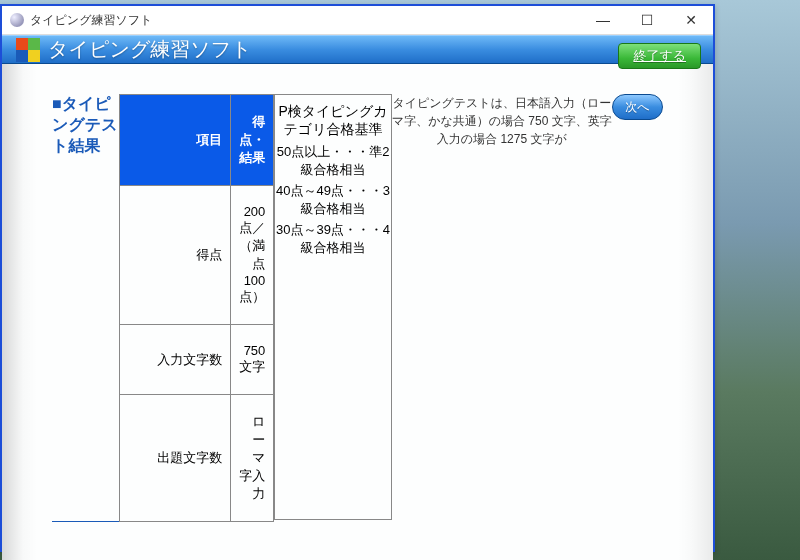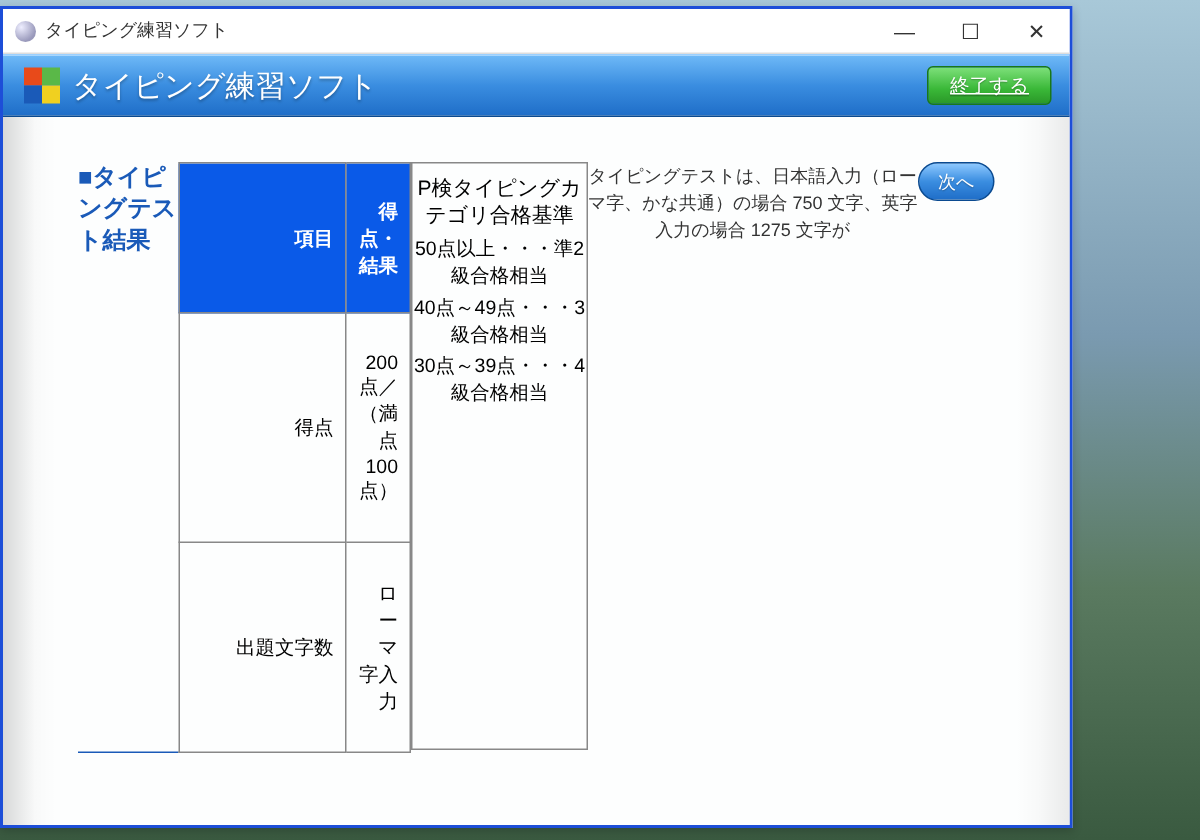--- a/index.html
+++ b/index.html
@@ -185,20 +185,24 @@
       <tbody>
           <tr>
         <th>項目</th>
         <th>得点・結果</th>
       </tr>
       <tr>
         <td>得点</td>
         <td>200 点／（満点 100 点）</td>
       </tr>
       <tr>
+        <td>入力文字数</td>
+        <td>750 文字</td>
+      </tr>
+      <tr>
         <td>出題文字数</td>
         <td>ローマ字入力</td>
       </tr>
     </tbody>
       </table>
 
     <div class="criteria-box">
       <div class="criteria-title">P検タイピングカテゴリ合格基準</div>
       <div class="criteria-line">50点以上・・・準2級合格相当</div>
       <div class="criteria-line">40点～49点・・・3級合格相当</div>

